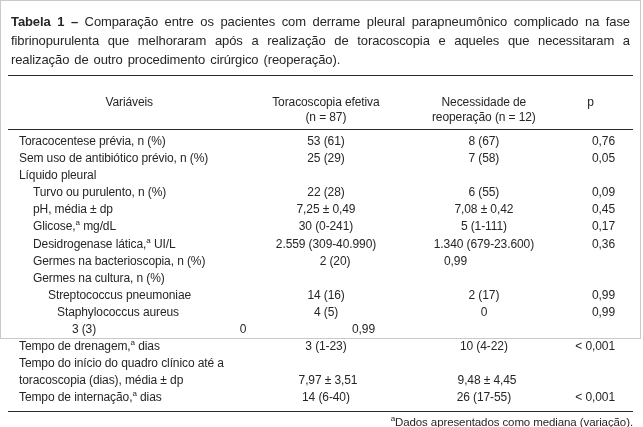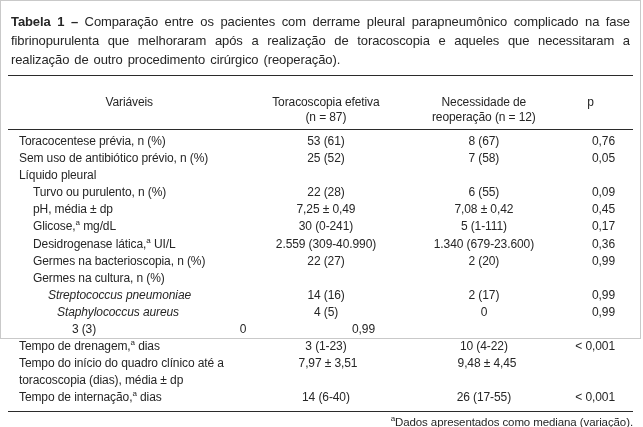--- a/index.html
+++ b/index.html
@@ -34,33 +34,33 @@
     display: flex;
     border-top: 1.5px solid #2b2b2b;
     border-bottom: 1.5px solid #2b2b2b;
     padding: 19px 0 4px 0;
     line-height: 15px;
   }
   .tbody {
     border-bottom: 1.5px solid #2b2b2b;
     padding: 3px 0 4px 0;
   }
-  .row { display: flex; align-items: flex-start; line-height: 17.1px; }
+  .row { display: flex; align-items: flex-end; line-height: 17.1px; }
   .c-lab { width: 244px; box-sizing: border-box; padding-left: 11px; }
   .c-v1  { width: 152px; text-align: center; }
   .c-v2  { width: 166px; text-align: center; }
   .c-p   { width: 67px;  box-sizing: border-box; padding-right: 18px; text-align: right; }
   .thead .c-lab { text-align: center; padding-left: 0; }
   .thead .c-p { text-align: center; }
   .ind0 .c-lab { padding-left: 11px; }
   .ind1 .c-lab { padding-left: 25px; }
   .ind2 .c-lab { padding-left: 40px; }
   .ind3 .c-lab { padding-left: 49px; }
   .ind4 .c-lab { padding-left: 57px; }
-  .it { font-style: italic; }
+  .it { }
   sup { font-size: 8px; line-height: 0; }
   .footnote {
     margin: 4px 7px 0 7px;
     padding-left: 15px;
     font-size: 11.5px;
     letter-spacing: -0.1px;
     text-align: right;
   }
 </style>
 </head>
@@ -90,21 +90,21 @@
             <div><span>Toracocentese prévia, n (%)</span></div>
           </div>
           <div class="c-v1">53 (61)</div>
           <div class="c-v2">8 (67)</div>
           <div class="c-p">0,76</div>
         </div>
         <div class="row ind0">
           <div class="c-lab">
             <div><span>Sem uso de antibiótico prévio, n (%)</span></div>
           </div>
-          <div class="c-v1">25 (52)</div>
+          <div class="c-v1">25 (29)</div>
           <div class="c-v2">7 (58)</div>
           <div class="c-p">0,05</div>
         </div>
         <div class="row ind0">
           <div class="c-lab">
             <div><span>Líquido pleural</span></div>
           </div>
           <div class="c-v1"></div>
           <div class="c-v2"></div>
           <div class="c-p"></div>
@@ -138,21 +138,20 @@
             <div><span>Desidrogenase lática,</span><sup>a</sup><span> UI/L</span></div>
           </div>
           <div class="c-v1">2.559 (309-40.990)</div>
           <div class="c-v2">1.340 (679-23.600)</div>
           <div class="c-p">0,36</div>
         </div>
         <div class="row ind1">
           <div class="c-lab">
             <div><span>Germes na bacterioscopia, n (%)</span></div>
           </div>
-          <div class="c-v1">22 (27)</div>
           <div class="c-v2">2 (20)</div>
           <div class="c-p">0,99</div>
         </div>
         <div class="row ind1">
           <div class="c-lab">
             <div><span>Germes na cultura, n (%)</span></div>
           </div>
           <div class="c-v1"></div>
           <div class="c-v2"></div>
           <div class="c-p"></div>

